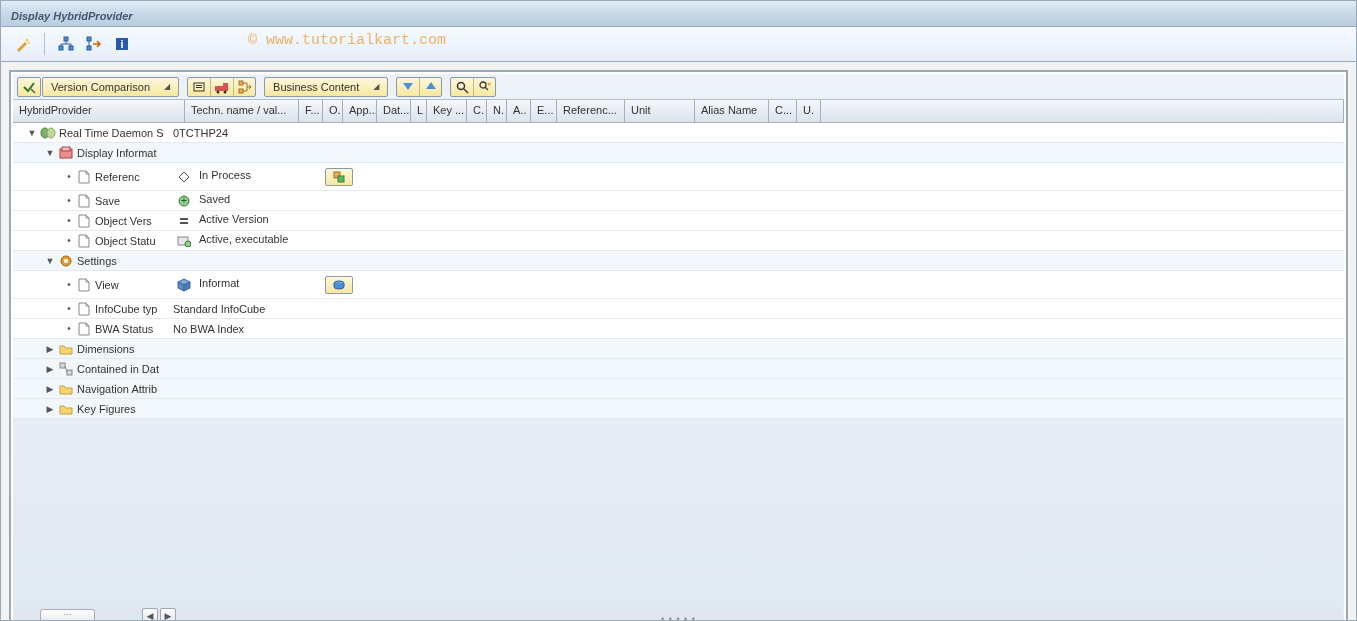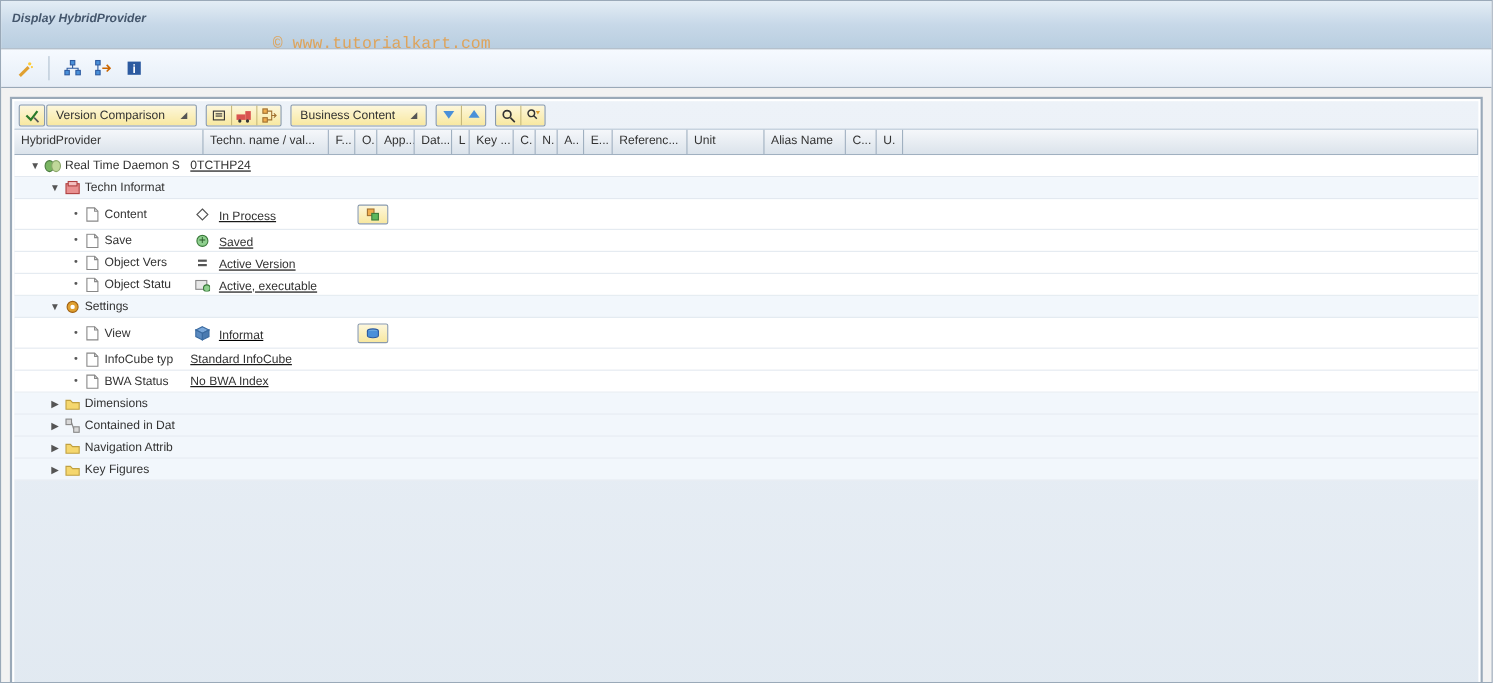--- a/index.html
+++ b/index.html
@@ -1,20 +1,20 @@
 <!DOCTYPE html>
 <html><head>
   <meta charset="utf-8">
   <style>
     * { box-sizing: border-box; margin: 0; padding: 0; font-family: Arial, Helvetica, sans-serif; font-size: 11px; }
     body { width: 1357px; height: 621px; overflow: hidden; background: #f2f2f2; border: 1px solid #9aa9b8; }
     
     
     .titlebar {
-      height: 44px;
+      height: 26px;
       background: linear-gradient(to bottom, #e3edf5 0%, #c7d8e8 50%, #b9cee0 100%);
       border-bottom: 1px solid #9aa9b8;
       padding: 6px 10px;
       font-size: 14px;
       font-weight: bold;
       font-style: italic;
       color: #44566c;
     }
     
     
@@ -114,25 +114,24 @@
       display: flex;
       align-items: center;
       white-space: nowrap;
       overflow: hidden;
       flex: 0 0 158px;
       padding-left: 4px;
     }
     .row .c1 {
       flex: 0 0 150px;
       display: flex;
-      align-items: flex-end;
+      align-items: flex-start;
       gap: 4px;
       white-space: nowrap;
       padding-left: 2px;
-      text-decoration: underline;
     }
     .row .c2 {
       display: flex;
       align-items: center;
       padding-left: 4px;
     }
     .row.alt { background: #f2f7fc; }
     .exp { width: 10px; display: inline-flex; justify-content: center; cursor: pointer; color: #555; font-size: 9px; }
     .bullet { width: 8px; display:inline-flex; justify-content:center; color:#555; font-size: 10px; }
     .tree-ic { display:inline-flex; width:16px; height:16px; align-items:center; justify-content:center; margin: 0 3px; }
@@ -364,36 +363,36 @@
       <div class="row alt">
         <div class="c0">
           <span class="indent" style="width:28px"></span>
           <span class="exp">▼</span>
           <span class="tree-ic">
             <svg width="14" height="14">
                 <rect x="1" y="3" width="12" height="9" fill="#e89090" stroke="#b04040"></rect>
                 <rect x="3" y="1" width="8" height="4" fill="#f4c0c0" stroke="#b04040"></rect>
               </svg>
           </span>
-          <span class="label">Techn Informat</span>
+          <span class="label">Display Informat</span>
         </div>
         <div class="c1"></div>
       </div>
 
       <div class="row" style="height:28px">
         <div class="c0">
           <span class="indent" style="width:48px"></span>
           <span class="bullet">•</span>
           <span class="tree-ic">
             <svg width="12" height="14">
                 <path d="M1 1 H8 L11 4 V13 H1 Z" fill="#fff" stroke="#888"></path>
                 <path d="M8 1 V4 H11" fill="none" stroke="#888"></path>
               </svg>
           </span>
-          <span class="label">Content</span>
+          <span class="label">Referenc</span>
         </div>
         <div class="c1">
           <span class="tree-ic">
               <svg width="12" height="12">
                 <path d="M6 1 L11 6 L6 11 L1 6 Z" fill="#fff" stroke="#555"></path>
               </svg>
             </span>
           <span class="label">In Process</span>
         </div>
         <div class="c2">

